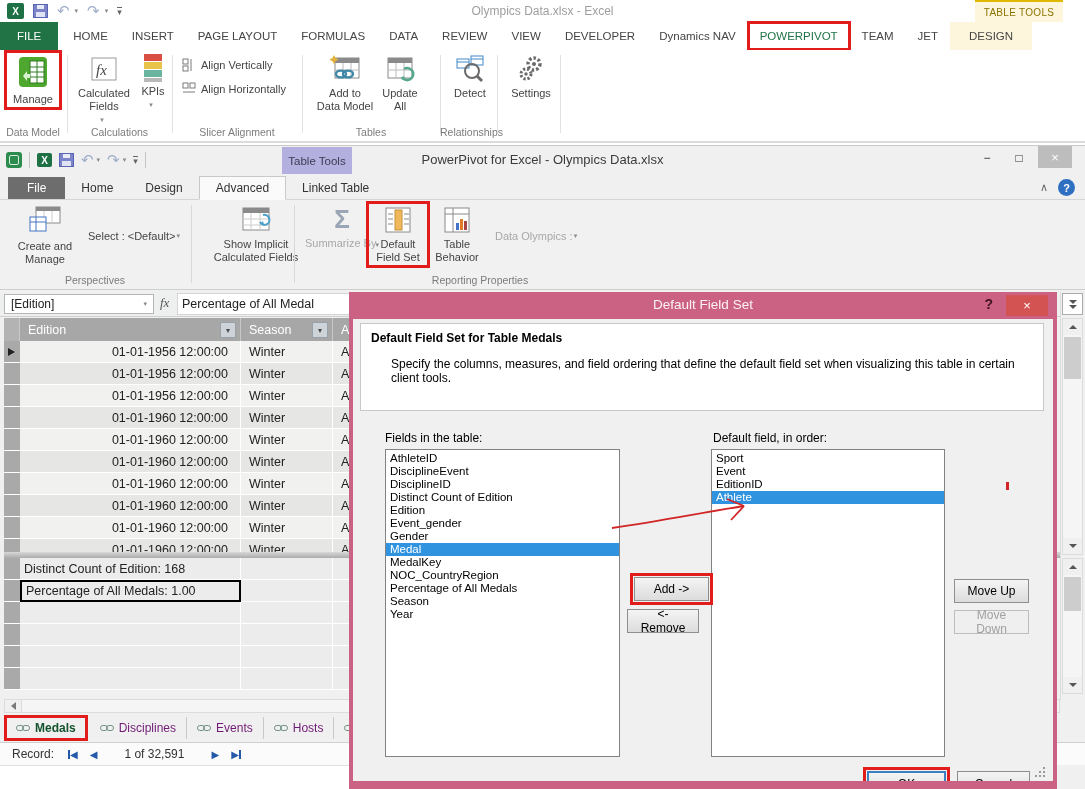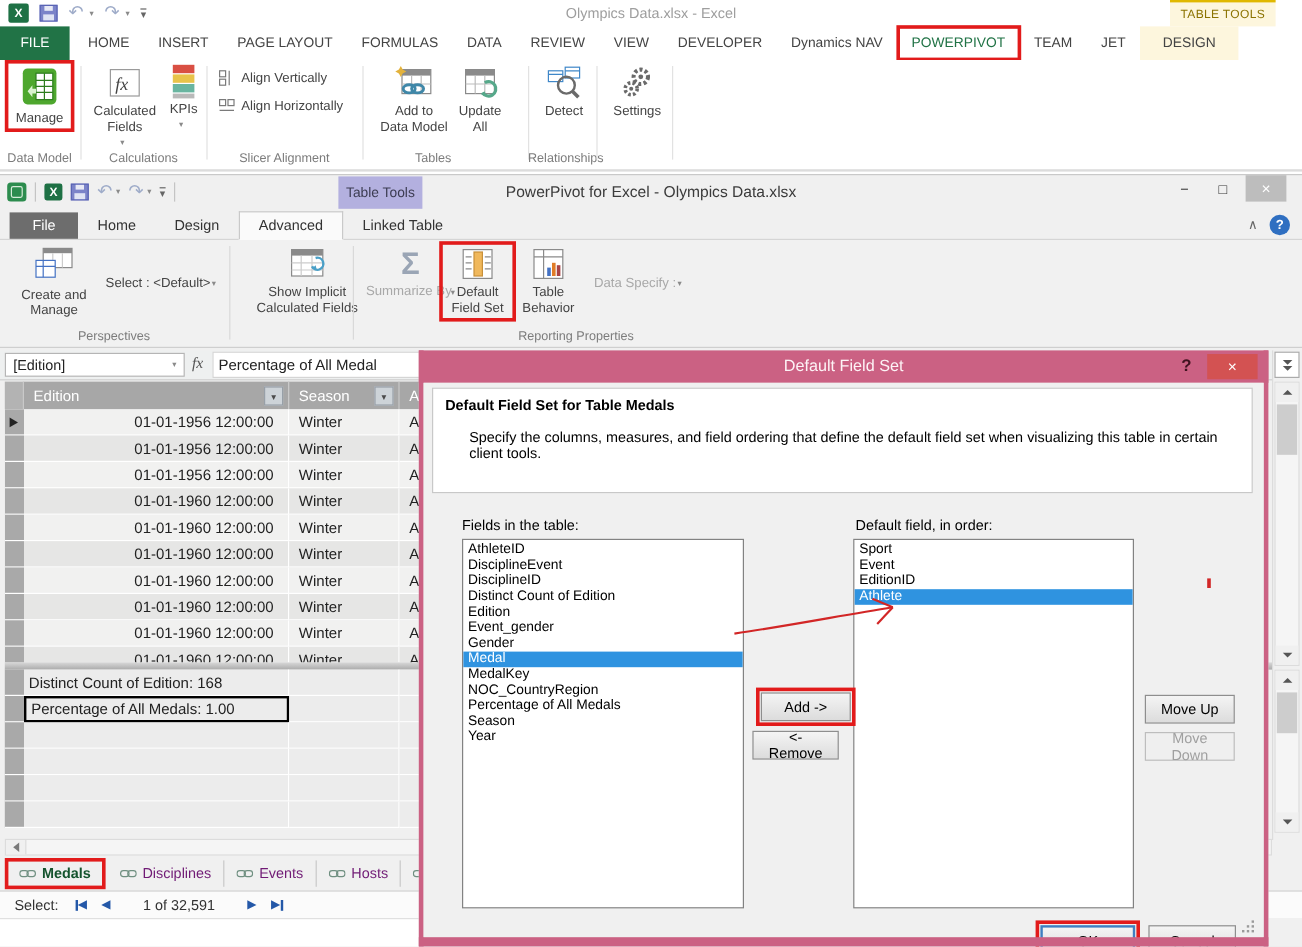--- a/index.html
+++ b/index.html
@@ -263,21 +263,21 @@
         <rect x="4" y="4" width="24" height="20" fill="#fff" stroke="#8a8a8a"></rect>
           <rect x="4" y="4" width="24" height="5" fill="#8a8a8a"></rect>
         <line x1="12" y1="9" x2="12" y2="24" stroke="#bbb"></line>
           <line x1="20" y1="9" x2="20" y2="24" stroke="#bbb"></line>
           <line x1="4" y1="16" x2="28" y2="16" stroke="#bbb"></line>
         <path d="M20 15 a6 6 0 1 1 -2 8" fill="none" stroke="#56a88a" stroke-width="2.6"></path>
         <path d="M17 25 l4 1 l-1 -4 z" fill="#56a88a"></path>
       </svg>
       <span class="lbl">Update All</span>
     </div>
-    <span class="grplabel" style="left:292px;width:138px;">Tables</span>
+    <span class="grplabel" style="left:302px;width:138px;">Tables</span>
     <span class="vsep" style="left:440px;"></span>
 
     <div class="bigbtn" style="left:446px;top:4px;width:48px;">
       <svg width="32" height="30" viewBox="0 0 32 30">
         <rect x="3" y="5" width="12" height="9" fill="#fff" stroke="#3f87c8"></rect>
           <line x1="3" y1="8" x2="15" y2="8" stroke="#3f87c8"></line>
         <rect x="17" y="2" width="12" height="9" fill="#fff" stroke="#3f87c8"></rect>
           <line x1="17" y1="5" x2="29" y2="5" stroke="#3f87c8"></line>
         <circle cx="18" cy="17" r="7" fill="none" stroke="#6a6a6a" stroke-width="2"></circle>
         <line x1="23" y1="22" x2="28" y2="27" stroke="#6a6a6a" stroke-width="3"></line>
@@ -394,21 +394,21 @@
         <line x1="3" y1="9" x2="27" y2="9" stroke="#8a8a8a"></line>
           <line x1="11" y1="3" x2="11" y2="27" stroke="#8a8a8a"></line>
         <rect x="14" y="18" width="3" height="7" fill="#4472c4"></rect>
           <rect x="18" y="14" width="3" height="11" fill="#e07c28"></rect>
           <rect x="22" y="16" width="3" height="9" fill="#a44"></rect>
       </svg>
       <span class="lbl">Table Behavior</span>
     </div>
 
     <div class="smallbtn grayed" style="left:495px;top:30px;">
-      <span>Data Specify :</span>
+      <span>Data Olympics :</span>
       <span class="mini-caret">▾</span>
     </div>
     <span class="grplabel" style="left:360px;width:240px;">Reporting Properties</span>
   </div>
 
   <div class="abs fx-bar">
     <div class="name-box">
       <span>[Edition]</span>
       <span class="mini-caret">▾</span>
     </div>
@@ -589,21 +589,21 @@
 
       <div class="sheet-tab">
         <svg width="14" height="10" viewBox="0 0 14 10">
           <rect x="0.5" y="2.5" width="7" height="5" rx="2.4" fill="none" stroke="#6f8f80"></rect>
           <rect x="6.5" y="2.5" width="7" height="5" rx="2.4" fill="none" stroke="#6f8f80"></rect>
         </svg>
         <span>S_Teams</span>
       </div>
     </div>
   <div class="abs record-bar">
-    <span>Select:</span>
+    <span>Record:</span>
     <span class="navgrp">
       <span><span class="navbar"></span><span>◀</span></span>
       <span>◀</span>
       <span class="rec-pos">1 of 32,591</span>
       <span>▶</span>
       <span><span>▶</span><span class="navbar"></span></span>
     </span>
   </div>
   <div class="abs bottom-strip"></div>
 

